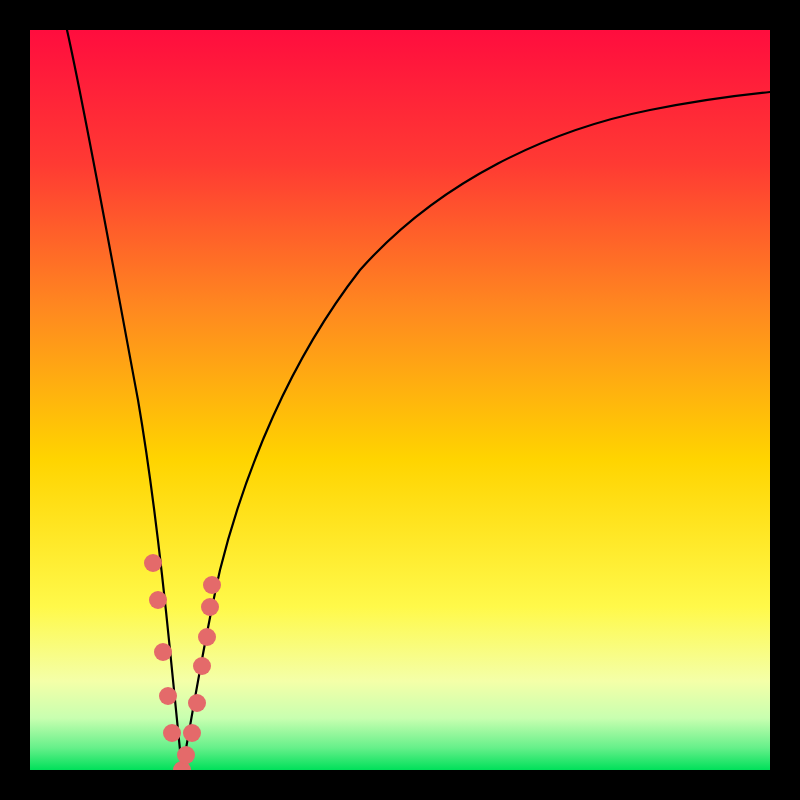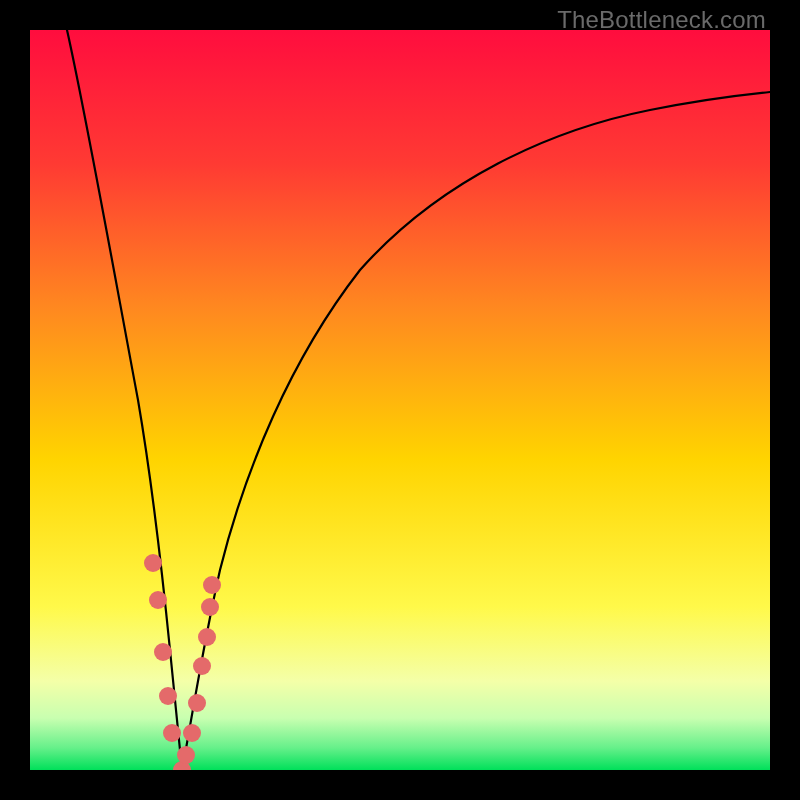--- a/index.html
+++ b/index.html
@@ -103,15 +103,14 @@
         <circle class="sample-dot" cx="167" cy="673" r="9"></circle>
         <circle class="sample-dot" cx="172" cy="636" r="9"></circle>
         <circle class="sample-dot" cx="177" cy="607" r="9"></circle>
         <circle class="sample-dot" cx="180" cy="577" r="9"></circle>
         <circle class="sample-dot" cx="182" cy="555" r="9"></circle>
       </g>
     </svg>
 
   </div>
 
-  <div class="watermark">TheBottleneck.com</div>
 
 </div>
 
 </body></html>

